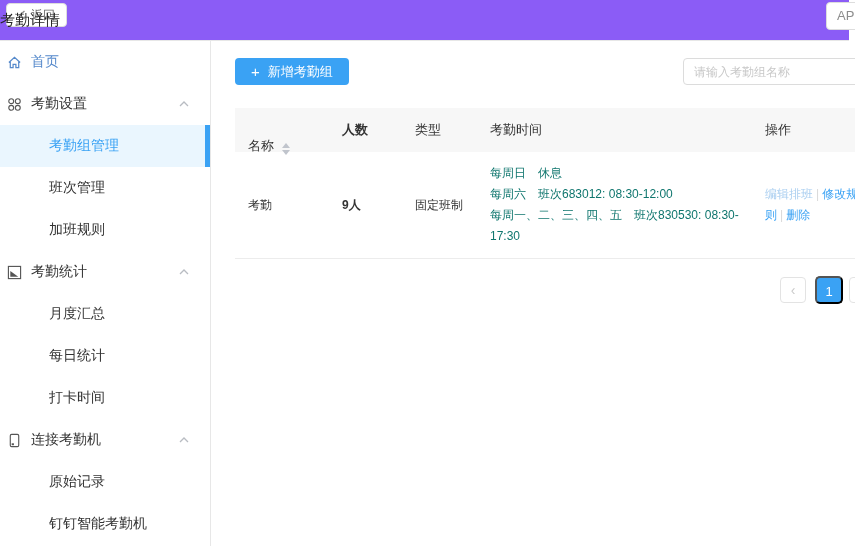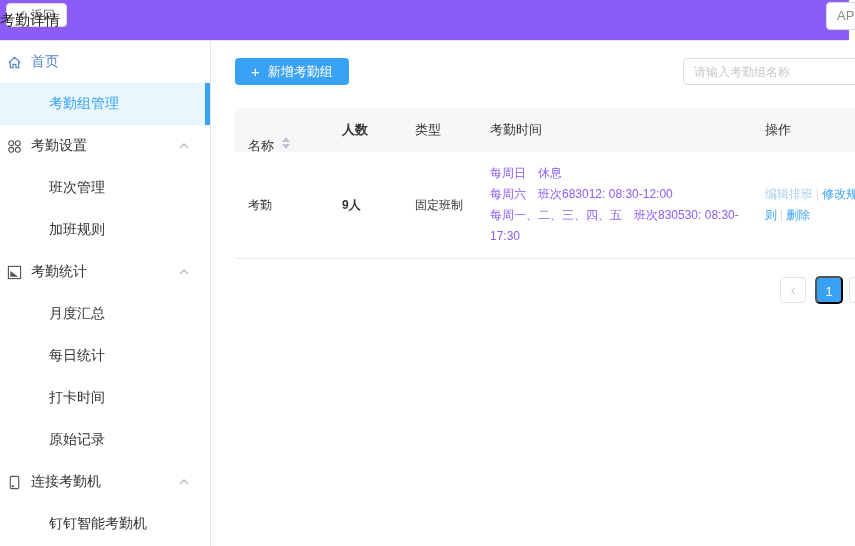--- a/index.html
+++ b/index.html
@@ -50,26 +50,26 @@
   .search-input::placeholder{color:#c8c8c8;}
   .table{position:absolute;left:24px;top:67px;width:640px;font-size:12px;}
   .tr{display:flex;}
   .thead{background:var(--header-bg);height:44px;align-items:center;color:#333;font-size:13px;}
   .tbody-row{min-height:107px;align-items:center;border-bottom:1px solid #ececec;}
   .c1{width:107px;padding-left:13px;flex:none;}
   .c2{width:73px;flex:none;font-weight:bold;}
   .c3{width:75px;flex:none;}
   .c4{width:275px;flex:none;}
   .c5{width:110px;flex:none;}
-  .th-name{display:inline-flex;align-items:flex-start;gap:8px;cursor:pointer;margin-top:32px;}
+  .th-name{display:inline-flex;align-items:flex-end;gap:8px;cursor:pointer;margin-top:32px;}
   .sort{display:inline-flex;flex-direction:column;gap:2px;}
   .sort i{width:0;height:0;border-left:4px solid transparent;border-right:4px solid transparent;}
   .sort .up{border-bottom:5px solid #c0c4cc;}
   .sort .down{border-top:5px solid #c0c4cc;}
-  .sched{line-height:21px;color:#8b5cf6;}
+  .sched{line-height:21px;color:#0f766e;}
   .actions{width:104px;line-height:21px;word-break:break-all;}
   .act-link{color:var(--primary);cursor:pointer;text-decoration:none;}
   .act-link.disabled{color:var(--link-disabled);cursor:default;}
   .act-sep{color:#d9d9d9;margin:0 3px;}
   
   .pg-btn{position:absolute;top:236px;height:26px;width:26px;border:1px solid #e3e3e3;
     border-radius:4px;background:#fff;color:#c9c9c9;font-size:14px;text-align:center;
     line-height:24px;cursor:pointer;}
   .pg-prev{left:569px;}
   .pg-next{left:638px;}
@@ -98,41 +98,41 @@
 
   <div class="side-item top home">
     <span class="icon">
       <svg width="15" height="15" viewBox="0 0 16 16">
           <path d="M2 8 L8 2.5 L14 8 M3.5 7 V13.5 H6.5 V10 H9.5 V13.5 H12.5 V7" fill="none" stroke="#5589cb" stroke-width="1.3"></path>
         </svg>
     </span>
     <span>首页</span>
   </div>
 
-  <div class="side-item sub selected">
-    <span>考勤组管理</span>
-  </div>
-
   <div class="side-item top">
     <span class="icon">
       <svg width="15" height="15" viewBox="0 0 16 16">
           <circle cx="4.5" cy="4.5" r="2.6" fill="none" stroke="#555" stroke-width="1.2"></circle>
           <circle cx="11.5" cy="4.5" r="2.6" fill="none" stroke="#555" stroke-width="1.2"></circle>
           <circle cx="4.5" cy="11.5" r="2.6" fill="none" stroke="#555" stroke-width="1.2"></circle>
           <circle cx="11.5" cy="11.5" r="2.6" fill="none" stroke="#555" stroke-width="1.2"></circle>
         </svg>
     </span>
     <span>考勤设置</span>
     <span class="chev">
       <svg width="10" height="6" viewBox="0 0 10 6">
           <polyline points="1,5 5,1 9,5" fill="none" stroke="#b8bcc2" stroke-width="1.3"></polyline>
         </svg>
     </span>
   </div>
 
+  <div class="side-item sub selected">
+    <span>考勤组管理</span>
+  </div>
+
   <div class="side-item sub">
     <span>班次管理</span>
   </div>
 
   <div class="side-item sub">
     <span>加班规则</span>
   </div>
 
   <div class="side-item top">
     <span class="icon">
@@ -154,37 +154,37 @@
   </div>
 
   <div class="side-item sub">
     <span>每日统计</span>
   </div>
 
   <div class="side-item sub">
     <span>打卡时间</span>
   </div>
 
-  <div class="side-item sub">
-    <span>原始记录</span>
-  </div>
-
   <div class="side-item top">
     <span class="icon">
       <svg width="13" height="15" viewBox="0 0 12 16">
           <rect x="1.5" y="1.5" width="9" height="13" rx="1.5" fill="none" stroke="#555" stroke-width="1.2"></rect>
           <rect x="3" y="11" width="2.4" height="2" fill="#555"></rect>
         </svg>
     </span>
     <span>连接考勤机</span>
     <span class="chev">
       <svg width="10" height="6" viewBox="0 0 10 6">
           <polyline points="1,5 5,1 9,5" fill="none" stroke="#b8bcc2" stroke-width="1.3"></polyline>
         </svg>
     </span>
+  </div>
+
+  <div class="side-item sub">
+    <span>原始记录</span>
   </div>
 
   <div class="side-item sub">
     <span>钉钉智能考勤机</span>
   </div>
 
 </div>
 
 <div class="main">
 

